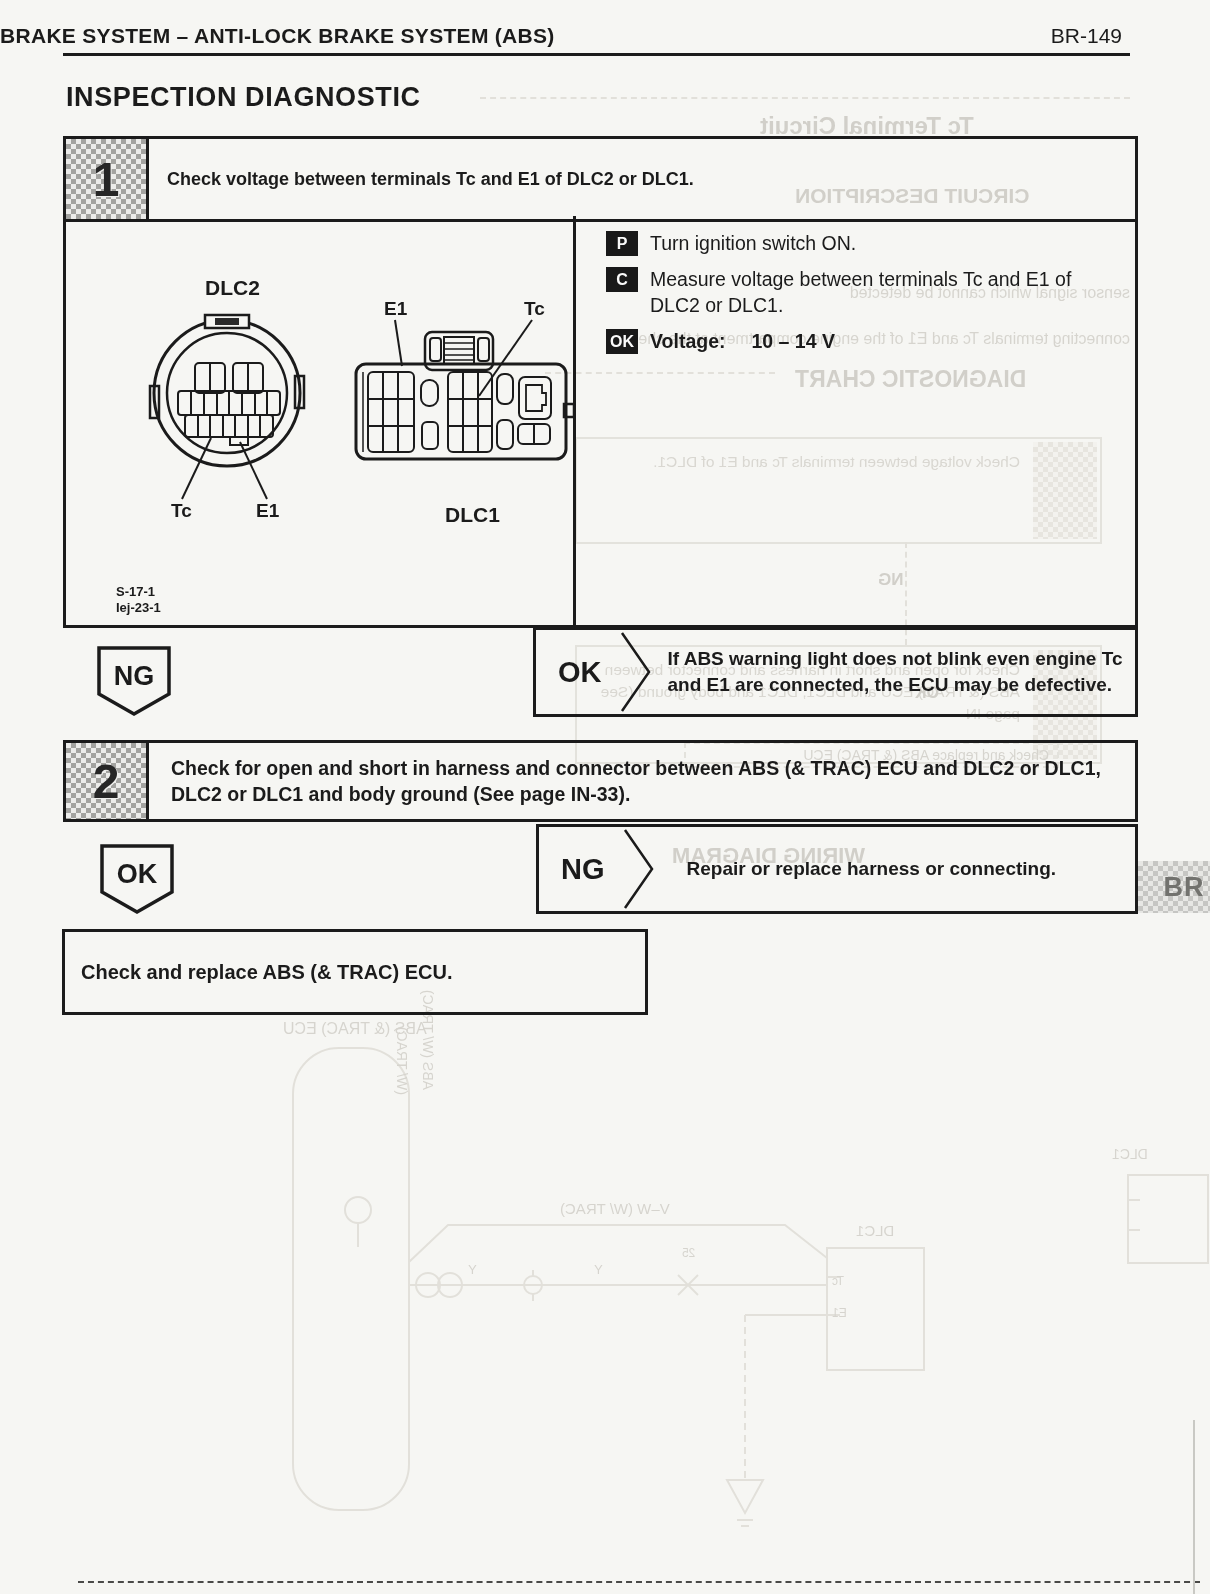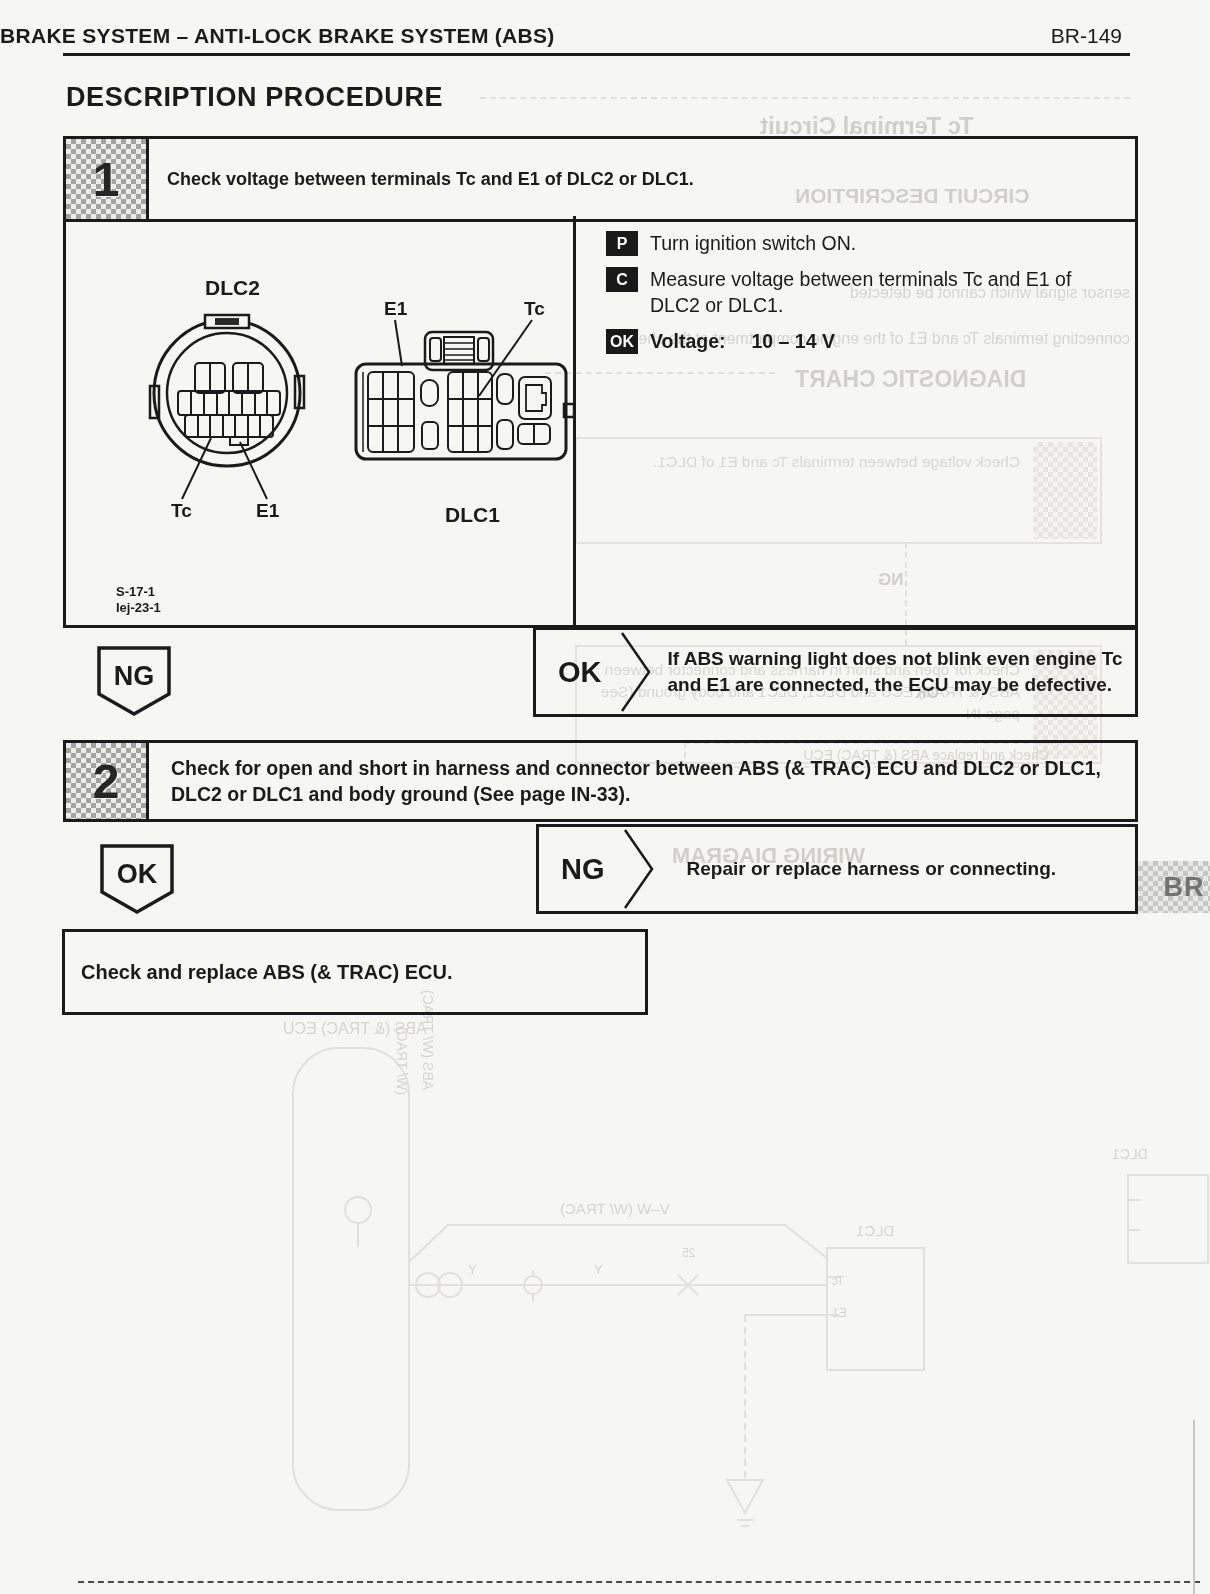--- a/index.html
+++ b/index.html
@@ -135,21 +135,21 @@
     <div class="g gm" style="left:682px;top:1246px;font-size:12px;">25</div>
     <div class="g gm" style="left:856px;top:1222px;font-size:15px;">DLC1</div>
     <div class="g gm" style="left:832px;top:1274px;font-size:12px;">Tc</div>
     <div class="g gm" style="left:832px;top:1306px;font-size:12px;">E1</div>
     <div class="g gm" style="left:1112px;top:1146px;font-size:14px;">DLC1</div>
   </div>
 
   <div class="hdr-title">BRAKE SYSTEM – ANTI-LOCK BRAKE SYSTEM (ABS)</div>
   <div class="hdr-page">BR-149</div>
   <div class="hdr-rule"></div>
-  <div class="main-title">DESCRIPTION PROCEDURE</div>
+  <div class="main-title">INSPECTION DIAGNOSTIC</div>
 
   <div class="banner step1-banner">
     <div class="numcell">
       <span>1</span>
     </div>
     <div class="banner-title">Check voltage between terminals Tc and E1 of DLC2 or DLC1.</div>
   </div>
 
   <div class="step1-box">
     <div class="fig-cell">

